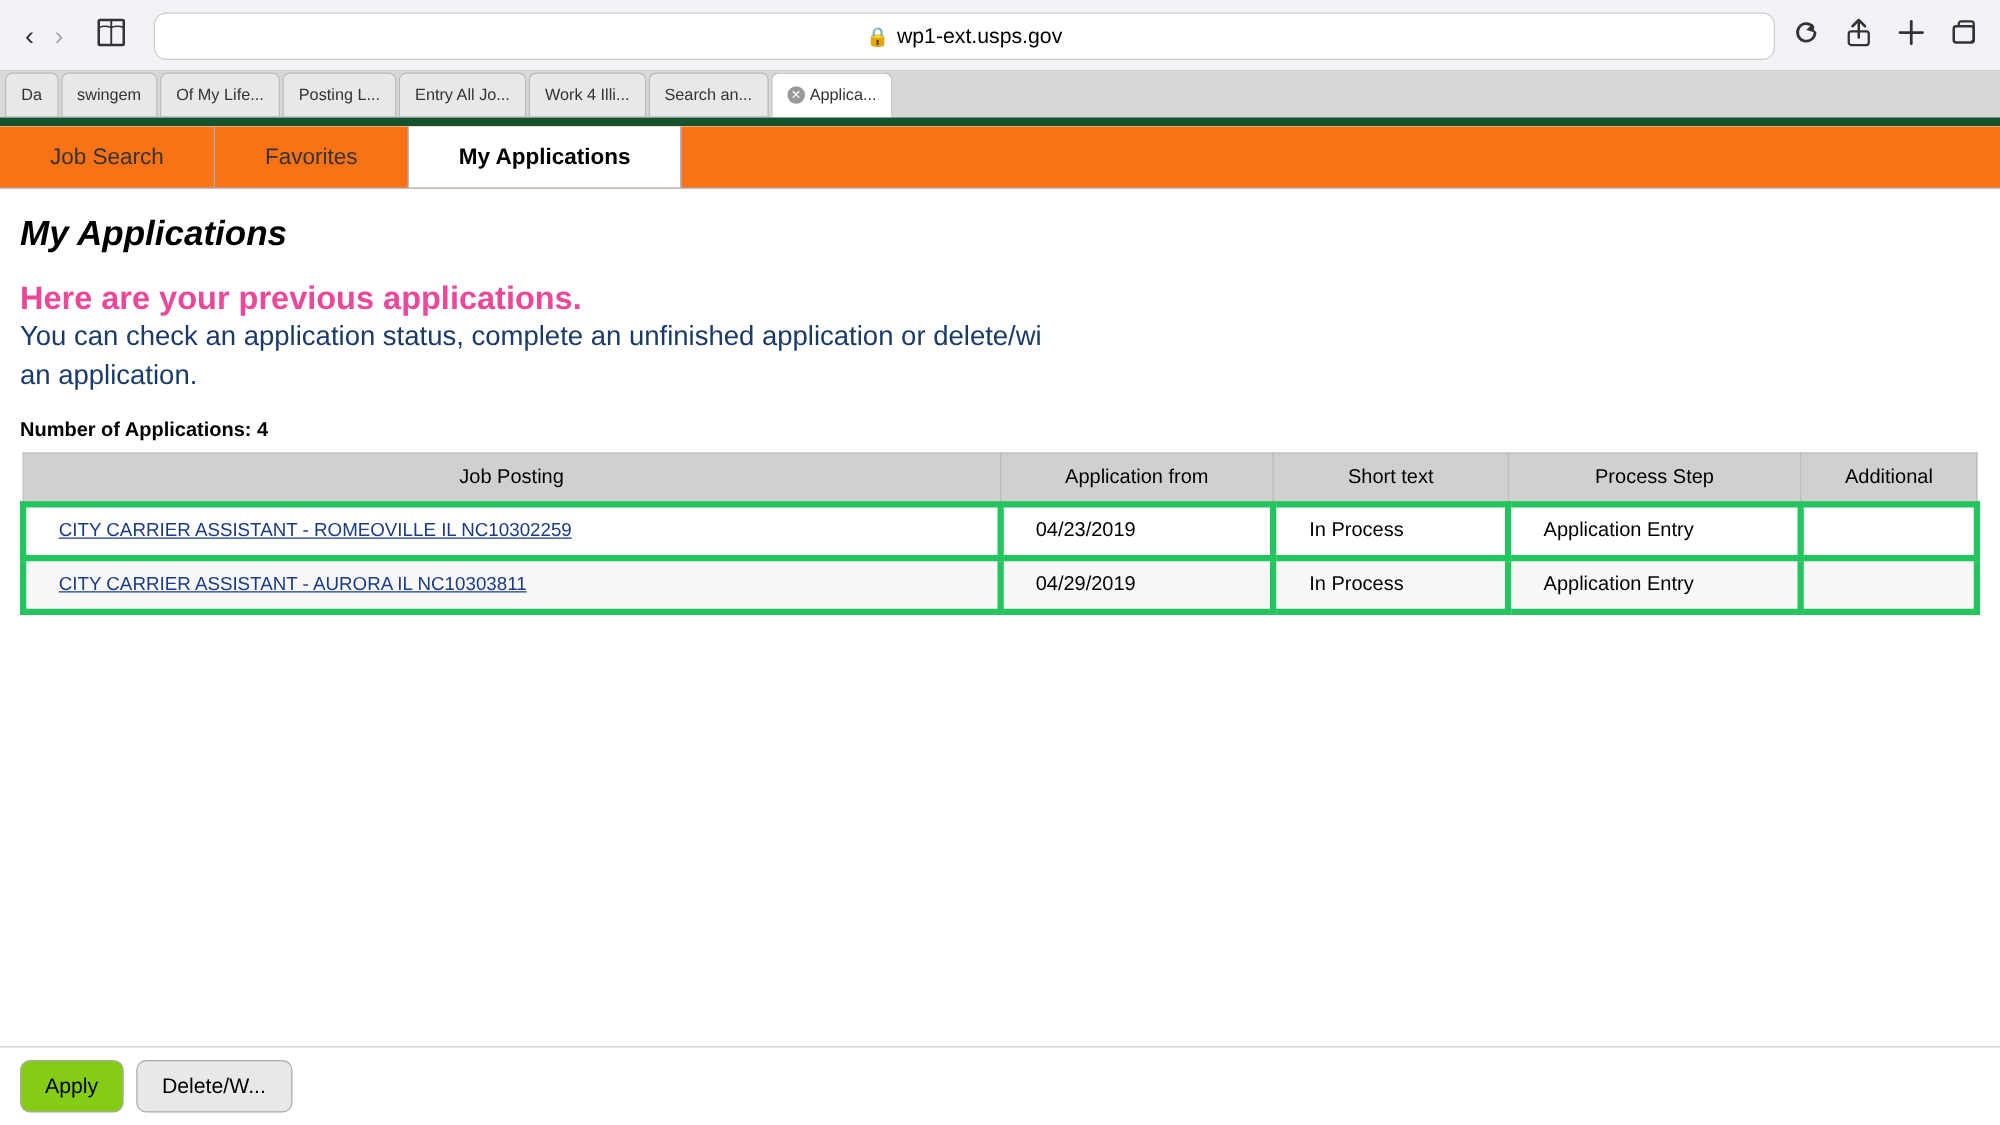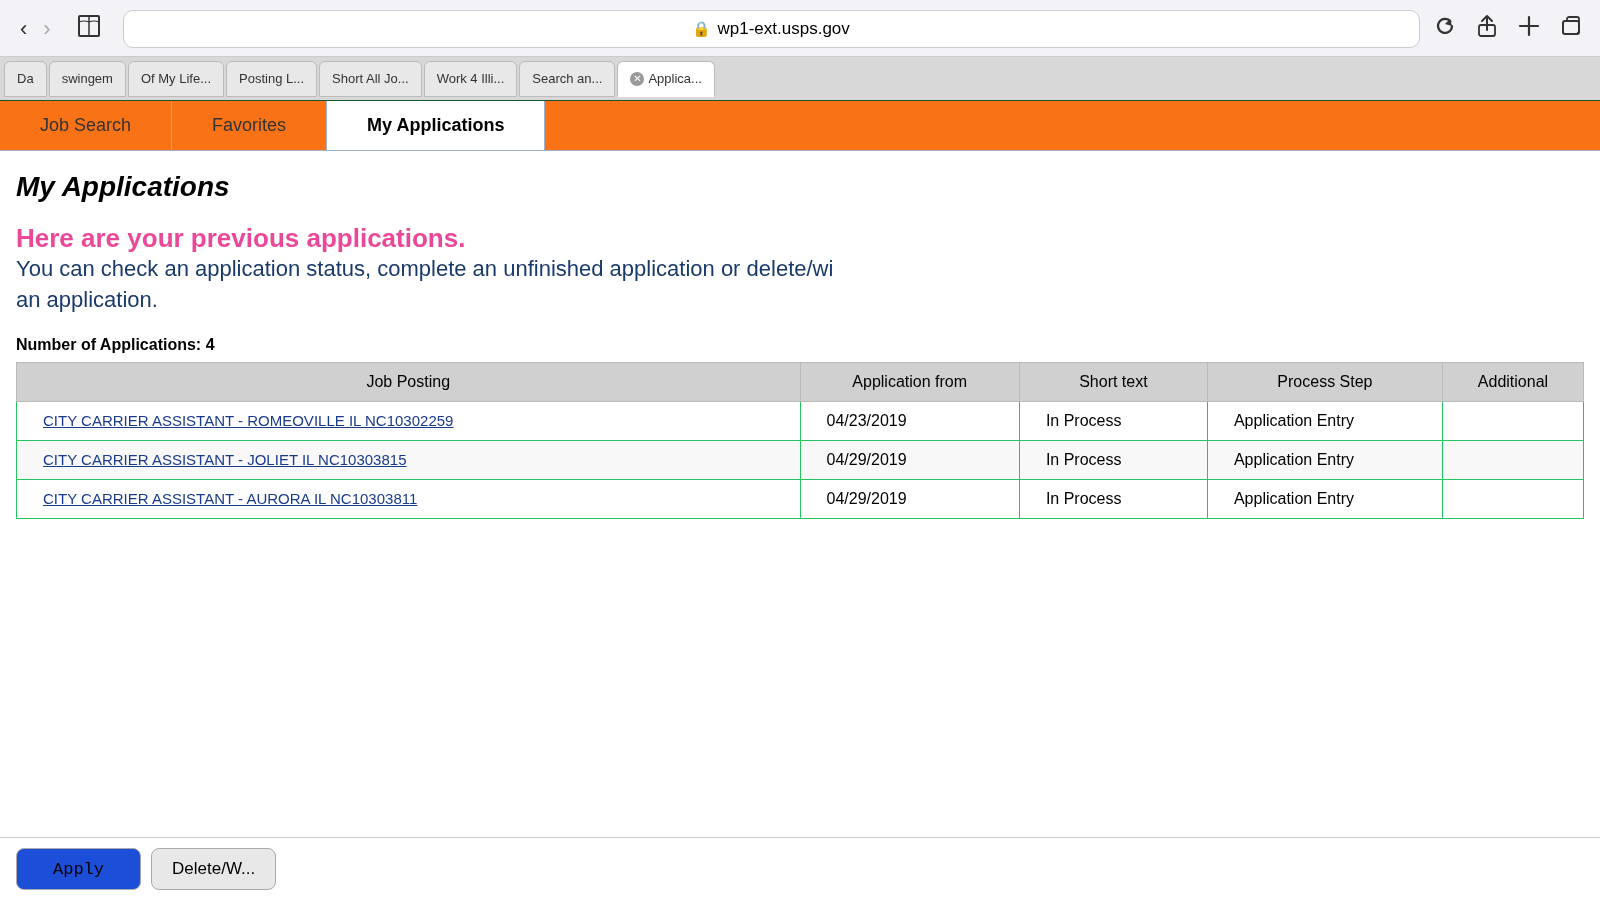--- a/index.html
+++ b/index.html
@@ -58,21 +58,21 @@
 
     
     .tab-bar {
       background: #d8d8d8;
       display: flex;
       align-items: center;
       padding: 0 4px;
       height: 44px;
       gap: 2px;
       overflow: hidden;
-      border-bottom: 1px solid #14532d;
+      border-bottom: 7px solid #14532d;
     }
     .tab-item {
       background: #e8e8e8;
       border: 1px solid #bbb;
       border-radius: 6px 6px 0 0;
       padding: 6px 12px;
       font-size: 13px;
       color: #333;
       cursor: pointer;
       white-space: nowrap;
@@ -170,21 +170,21 @@
     }
     .applications-table th {
       background: #d0d0d0;
       border: 1px solid #bbb;
       padding: 10px 14px;
       text-align: center;
       font-weight: normal;
       color: #000;
     }
     .applications-table td {
-      border: 1px solid #22c55e;
+      border: 5px solid #22c55e;
       padding: 10px 26px;
       color: #000;
     }
     .applications-table tr:nth-child(even) td {
       background: #f8f8f8;
     }
     .applications-table a {
       color: #1a3a8c;
       text-decoration: underline;
       font-size: 15px;
@@ -196,28 +196,27 @@
       border-top: 1px solid #ccc;
       padding: 10px 16px;
       display: flex;
       gap: 10px;
       position: absolute;
       bottom: 0;
       left: 0;
       right: 0;
     }
     .btn-apply {
-      background: #1d4ed8;
+      background: #84cc16;
       border: 1px solid #aaa;
       border-radius: 8px;
-      padding: 10px 36px;
+      padding: 10px 19px;
       font-size: 17px;
       cursor: pointer;
       color: #000;
-      font-family: Liberation Mono, monospace;
     }
     .btn-delete {
       background: #e8e8e8;
       border: 1px solid #aaa;
       border-radius: 8px;
       padding: 10px 20px;
       font-size: 17px;
       cursor: pointer;
       color: #000;
     }
@@ -284,21 +283,21 @@
   <div class="tab-item">
     <span>swingem</span>
   </div>
   <div class="tab-item">
     <span>Of My Life...</span>
   </div>
   <div class="tab-item">
     <span>Posting L...</span>
   </div>
   <div class="tab-item">
-    <span>Short All Jo...</span>
+    <span>Entry All Jo...</span>
   </div>
   <div class="tab-item">
     <span>Work 4 Illi...</span>
   </div>
   <div class="tab-item">
     <span>Search an...</span>
   </div>
   <div class="tab-item active">
     <span class="tab-close-x">✕</span>
     <span style="margin-left:4px">Applica...</span>
@@ -333,27 +332,20 @@
       </thead>
       <tbody id="table-body">
       <tr>
             <td><a href="#">CITY CARRIER ASSISTANT  -  ROMEOVILLE IL NC10302259</a></td>
             <td>04/23/2019</td>
             <td>In Process</td>
             <td>Application Entry</td>
             <td></td>
           </tr>
           <tr>
-            <td><a href="#">CITY CARRIER ASSISTANT  -  JOLIET IL NC10303815</a></td>
-            <td>04/29/2019</td>
-            <td>In Process</td>
-            <td>Application Entry</td>
-            <td></td>
-          </tr>
-          <tr>
             <td><a href="#">CITY CARRIER ASSISTANT  -  AURORA IL NC10303811</a></td>
             <td>04/29/2019</td>
             <td>In Process</td>
             <td>Application Entry</td>
             <td></td>
           </tr>
         </tbody>
     </table>
   </div>
 </div>

